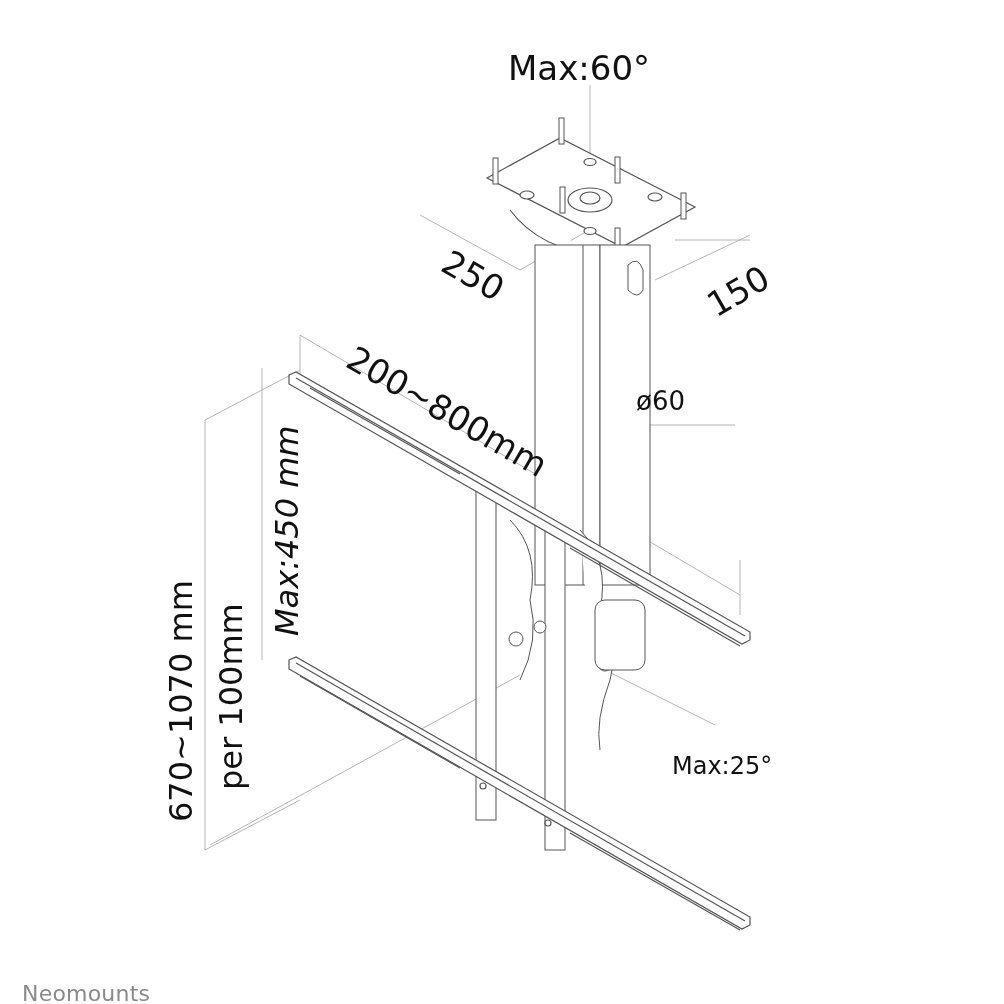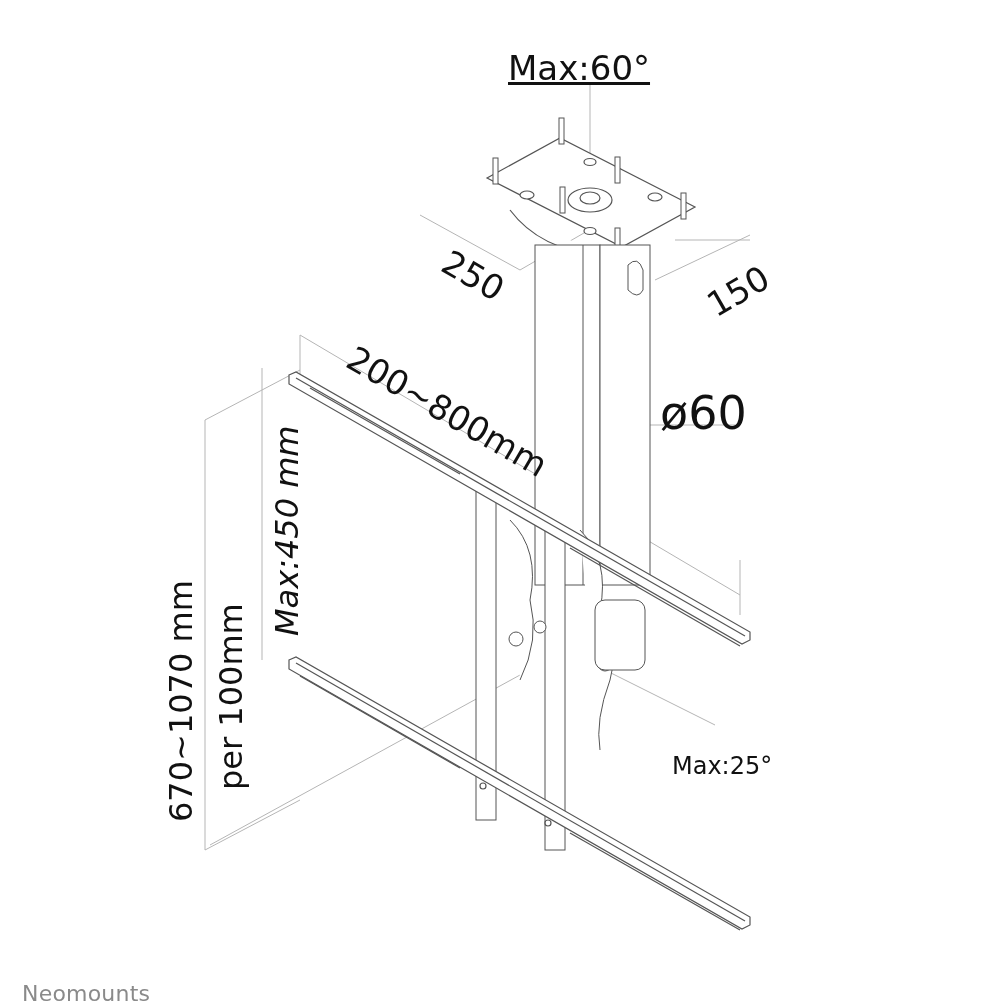--- a/index.html
+++ b/index.html
@@ -72,22 +72,22 @@
   <g fill="#fff" stroke="#555" stroke-width="1.2">
     <polygon points="289,660 296,657 750,917 750,925 742,929 289,669"></polygon>
     <line x1="296" y1="663" x2="745" y2="921"></line>
     <line x1="300" y1="676" x2="460" y2="768"></line>
     <line x1="570" y1="833" x2="740" y2="930"></line>
     <ellipse cx="483" cy="786" rx="3" ry="3"></ellipse>
     <ellipse cx="548" cy="823" rx="3" ry="3"></ellipse>
   </g>
 </svg>
 
-<div class="lbl" style="left:508px;top:48px;font-size:34px;text-decoration:underline;">Max:60°</div>
+<div class="lbl" style="left:508px;top:48px;font-size:34px;">Max:60°</div>
 <div class="lbl" style="left:455px;top:242px;font-size:34px;transform:rotate(30deg);">250</div>
 <div class="lbl" style="left:700px;top:290px;font-size:34px;transform:rotate(-30deg);">150</div>
 <div class="lbl" style="left:360px;top:338px;font-size:34px;transform:rotate(30deg);">200~800mm</div>
-<div class="lbl" style="left:660px;top:386px;font-size:46px;">ø60</div>
+<div class="lbl" style="left:636px;top:386px;font-size:26px;">ø60</div>
 <div class="lbl" style="left:268px;top:636px;font-size:32px;font-style:italic;transform:rotate(-90deg);">Max:450 mm</div>
 <div class="lbl" style="left:162px;top:822px;font-size:32px;transform:rotate(-90deg);">670~1070 mm</div>
 <div class="lbl" style="left:212px;top:790px;font-size:32px;transform:rotate(-90deg);">per 100mm</div>
 <div class="lbl" style="left:672px;top:752px;font-size:24px;">Max:25°</div>
 <div class="brand">Neomounts</div>
 
 </body></html>

